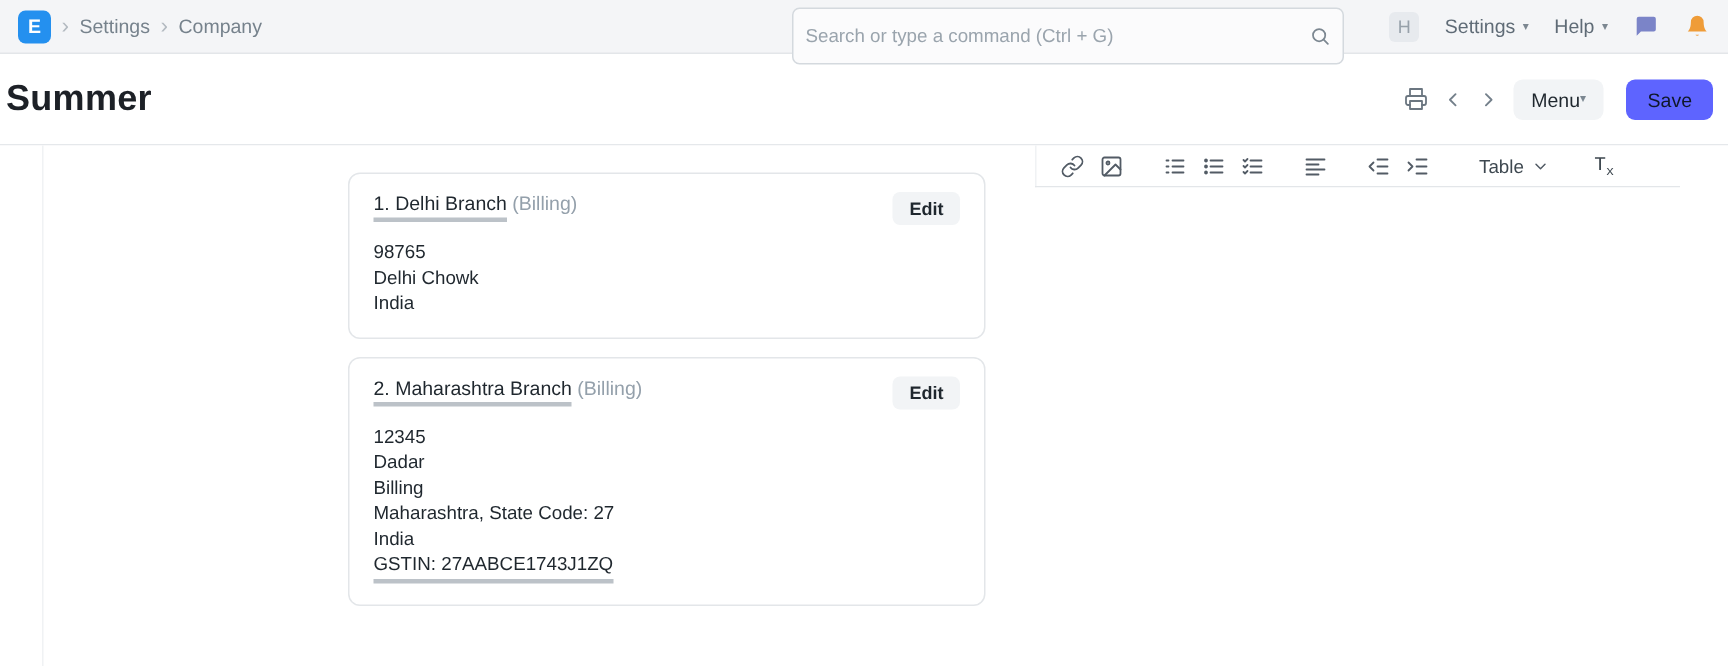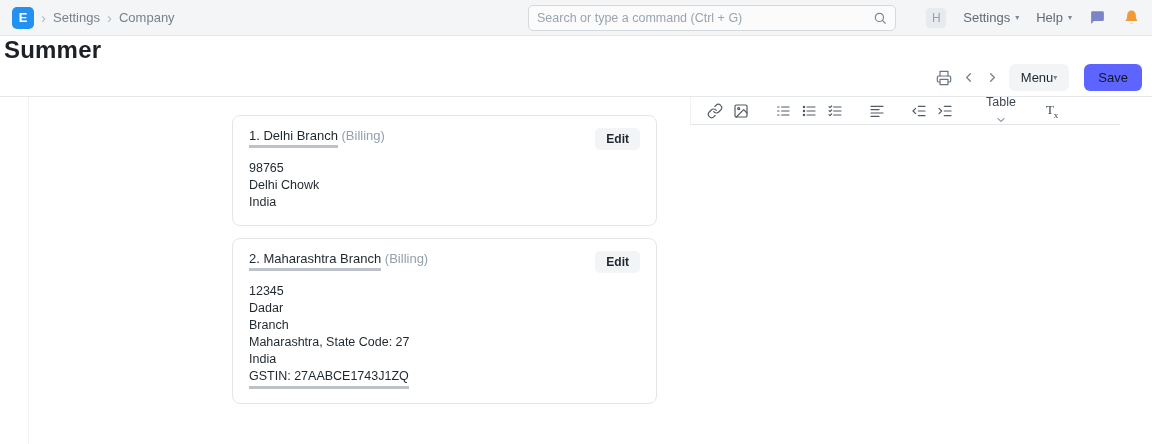--- a/index.html
+++ b/index.html
@@ -4,31 +4,31 @@
 <style>
   *{margin:0;padding:0;box-sizing:border-box;}
   html,body{width:1152px;height:444px;}
   body{font-family:"Liberation Sans","DejaVu Sans",sans-serif;font-size:13px;color:#1f272e;background:#fff;overflow:hidden;}
 
   
   .navbar{height:36px;background:#f4f5f7;border-bottom:1px solid #e3e6e9;display:flex;align-items:center;padding:0 12px;position:relative;z-index:5;}
   .logo{width:22px;height:22px;border-radius:5px;background:#2490ef;color:#fff;font-weight:bold;font-size:13px;display:flex;align-items:center;justify-content:center;cursor:pointer;flex:0 0 auto;}
   .crumb-sep{color:#b3bac1;font-size:15px;margin:0 7px;line-height:1;}
   .crumb{color:#76828c;font-size:13px;text-decoration:none;cursor:pointer;}
-  .search-wrap{position:absolute;left:528px;top:5px;width:368px;height:26px;background:#fbfbfc;border:1px solid #d4d9de;border-radius:5px;display:flex;align-items:center;padding:0 8px;}
+  .search-wrap{position:absolute;left:528px;top:5px;width:368px;height:38px;background:#fbfbfc;border:1px solid #d4d9de;border-radius:5px;display:flex;align-items:center;padding:0 8px;}
   .search-wrap input{flex:1;border:none;outline:none;background:transparent;font-size:12.5px;color:#1f272e;font-family:inherit;}
   .search-wrap input::placeholder{color:#9aa4ad;}
   .nav-right{margin-left:auto;display:flex;align-items:center;gap:17px;}
   .avatar{width:20px;height:20px;border-radius:4px;background:#e7eaee;color:#98a1aa;font-size:12px;display:flex;align-items:center;justify-content:center;cursor:pointer;}
   .nav-link{display:flex;align-items:center;gap:5px;color:#5f6b76;font-size:13px;cursor:pointer;white-space:nowrap;}
   .caret{font-size:8px;color:#7c8791;line-height:1;}
   .icon-btn{display:flex;align-items:center;cursor:pointer;}
 
   
-  .page-head{height:61px;background:#fff;border-bottom:1px solid #e5e8eb;display:flex;align-items:flex-start;padding:0 10px 0 4px;flex-direction:column;}
+  .page-head{height:61px;background:#fff;border-bottom:1px solid #e5e8eb;display:flex;align-items:center;padding:0 10px 0 4px;}
   .page-title{font-size:24px;font-weight:bold;letter-spacing:.2px;color:#1d2127;}
   .head-actions{margin-left:auto;display:flex;align-items:center;gap:9px;}
   .nav-chev{color:#74808b;display:flex;cursor:pointer;}
   .btn{border:none;border-radius:6px;font-size:13px;font-family:inherit;cursor:pointer;display:flex;align-items:center;gap:0;}
   .btn-default{background:#f2f4f6;color:#1f272e;padding:6px 12px;}
   .btn-primary{background:#5e64ff;color:#0f172a;padding:6px 14px;margin-left:6px;}
 
   
   .content{position:relative;height:347px;background:#fff;}
   .vline{position:absolute;top:0;bottom:0;width:1px;background:#f0f2f4;}
@@ -42,23 +42,23 @@
   .edit-btn{margin-left:auto;background:#f2f4f6;border:none;border-radius:5px;padding:4px 11px;font-size:12px;font-family:inherit;color:#1f272e;cursor:pointer;font-weight:bold;}
   .addr{margin-top:10px;font-size:12.5px;line-height:17px;color:#1f272e;}
   .addr .u{padding-bottom:1px;}
 
   
   .editor{position:absolute;left:690px;top:0;width:430px;}
   .toolbar{height:28px;display:flex;align-items:center;border-bottom:1px solid #e3e6e9;color:#525b65;padding-left:12px;}
   .tb-btn{display:flex;align-items:center;justify-content:center;width:26px;height:24px;cursor:pointer;color:#525b65;background:none;border:none;}
   .tb-btn svg{width:16px;height:16px;stroke:currentColor;fill:none;stroke-width:1.8;stroke-linecap:round;stroke-linejoin:round;}
   .tb-gap{width:16px;flex:0 0 auto;}
-  .tb-table{display:flex;align-items:center;gap:5px;font-size:12.5px;color:#3e4850;margin-left:28px;cursor:pointer;background:none;border:none;font-family:inherit;flex-direction:column;}
+  .tb-table{display:flex;align-items:center;gap:5px;font-size:12.5px;color:#3e4850;margin-left:28px;cursor:pointer;background:none;border:none;font-family:inherit;}
   .tb-table svg{width:12px;height:12px;stroke:#525b65;fill:none;stroke-width:2;stroke-linecap:round;stroke-linejoin:round;}
-  .tb-tx{margin-left:30px;font-size:13px;color:#3e4850;cursor:pointer;background:none;border:none;font-family:Liberation Serif, serif;display:flex;align-items:baseline;}
+  .tb-tx{margin-left:30px;font-size:13px;color:#3e4850;cursor:pointer;background:none;border:none;font-family:Liberation Mono, monospace;display:flex;align-items:baseline;}
   .tb-tx sub{font-size:9px;}
   .editor-body{height:319px;background:#fff;}
 </style>
 </head>
 <body>
 
 <header class="navbar">
   <div class="logo">E</div>
   <span class="crumb-sep">›</span>
   <a class="crumb">Settings</a>
@@ -150,21 +150,21 @@
       <div class="card-head">
         <span class="card-title">
           <span class="u">2. Maharashtra Branch</span>
           <span class="muted">(Billing)</span>
         </span>
         <button class="edit-btn">Edit</button>
       </div>
       <div class="addr">
         <div>12345</div>
         <div>Dadar</div>
-        <div>Branch</div>
+        <div>Billing</div>
         <div>Maharashtra, State Code: 27</div>
         <div>India</div>
         <div><span class="u">GSTIN: 27AABCE1743J1ZQ</span></div>
       </div>
     </div>
 
   </div>
 
   <div class="editor">
     <div class="toolbar">

